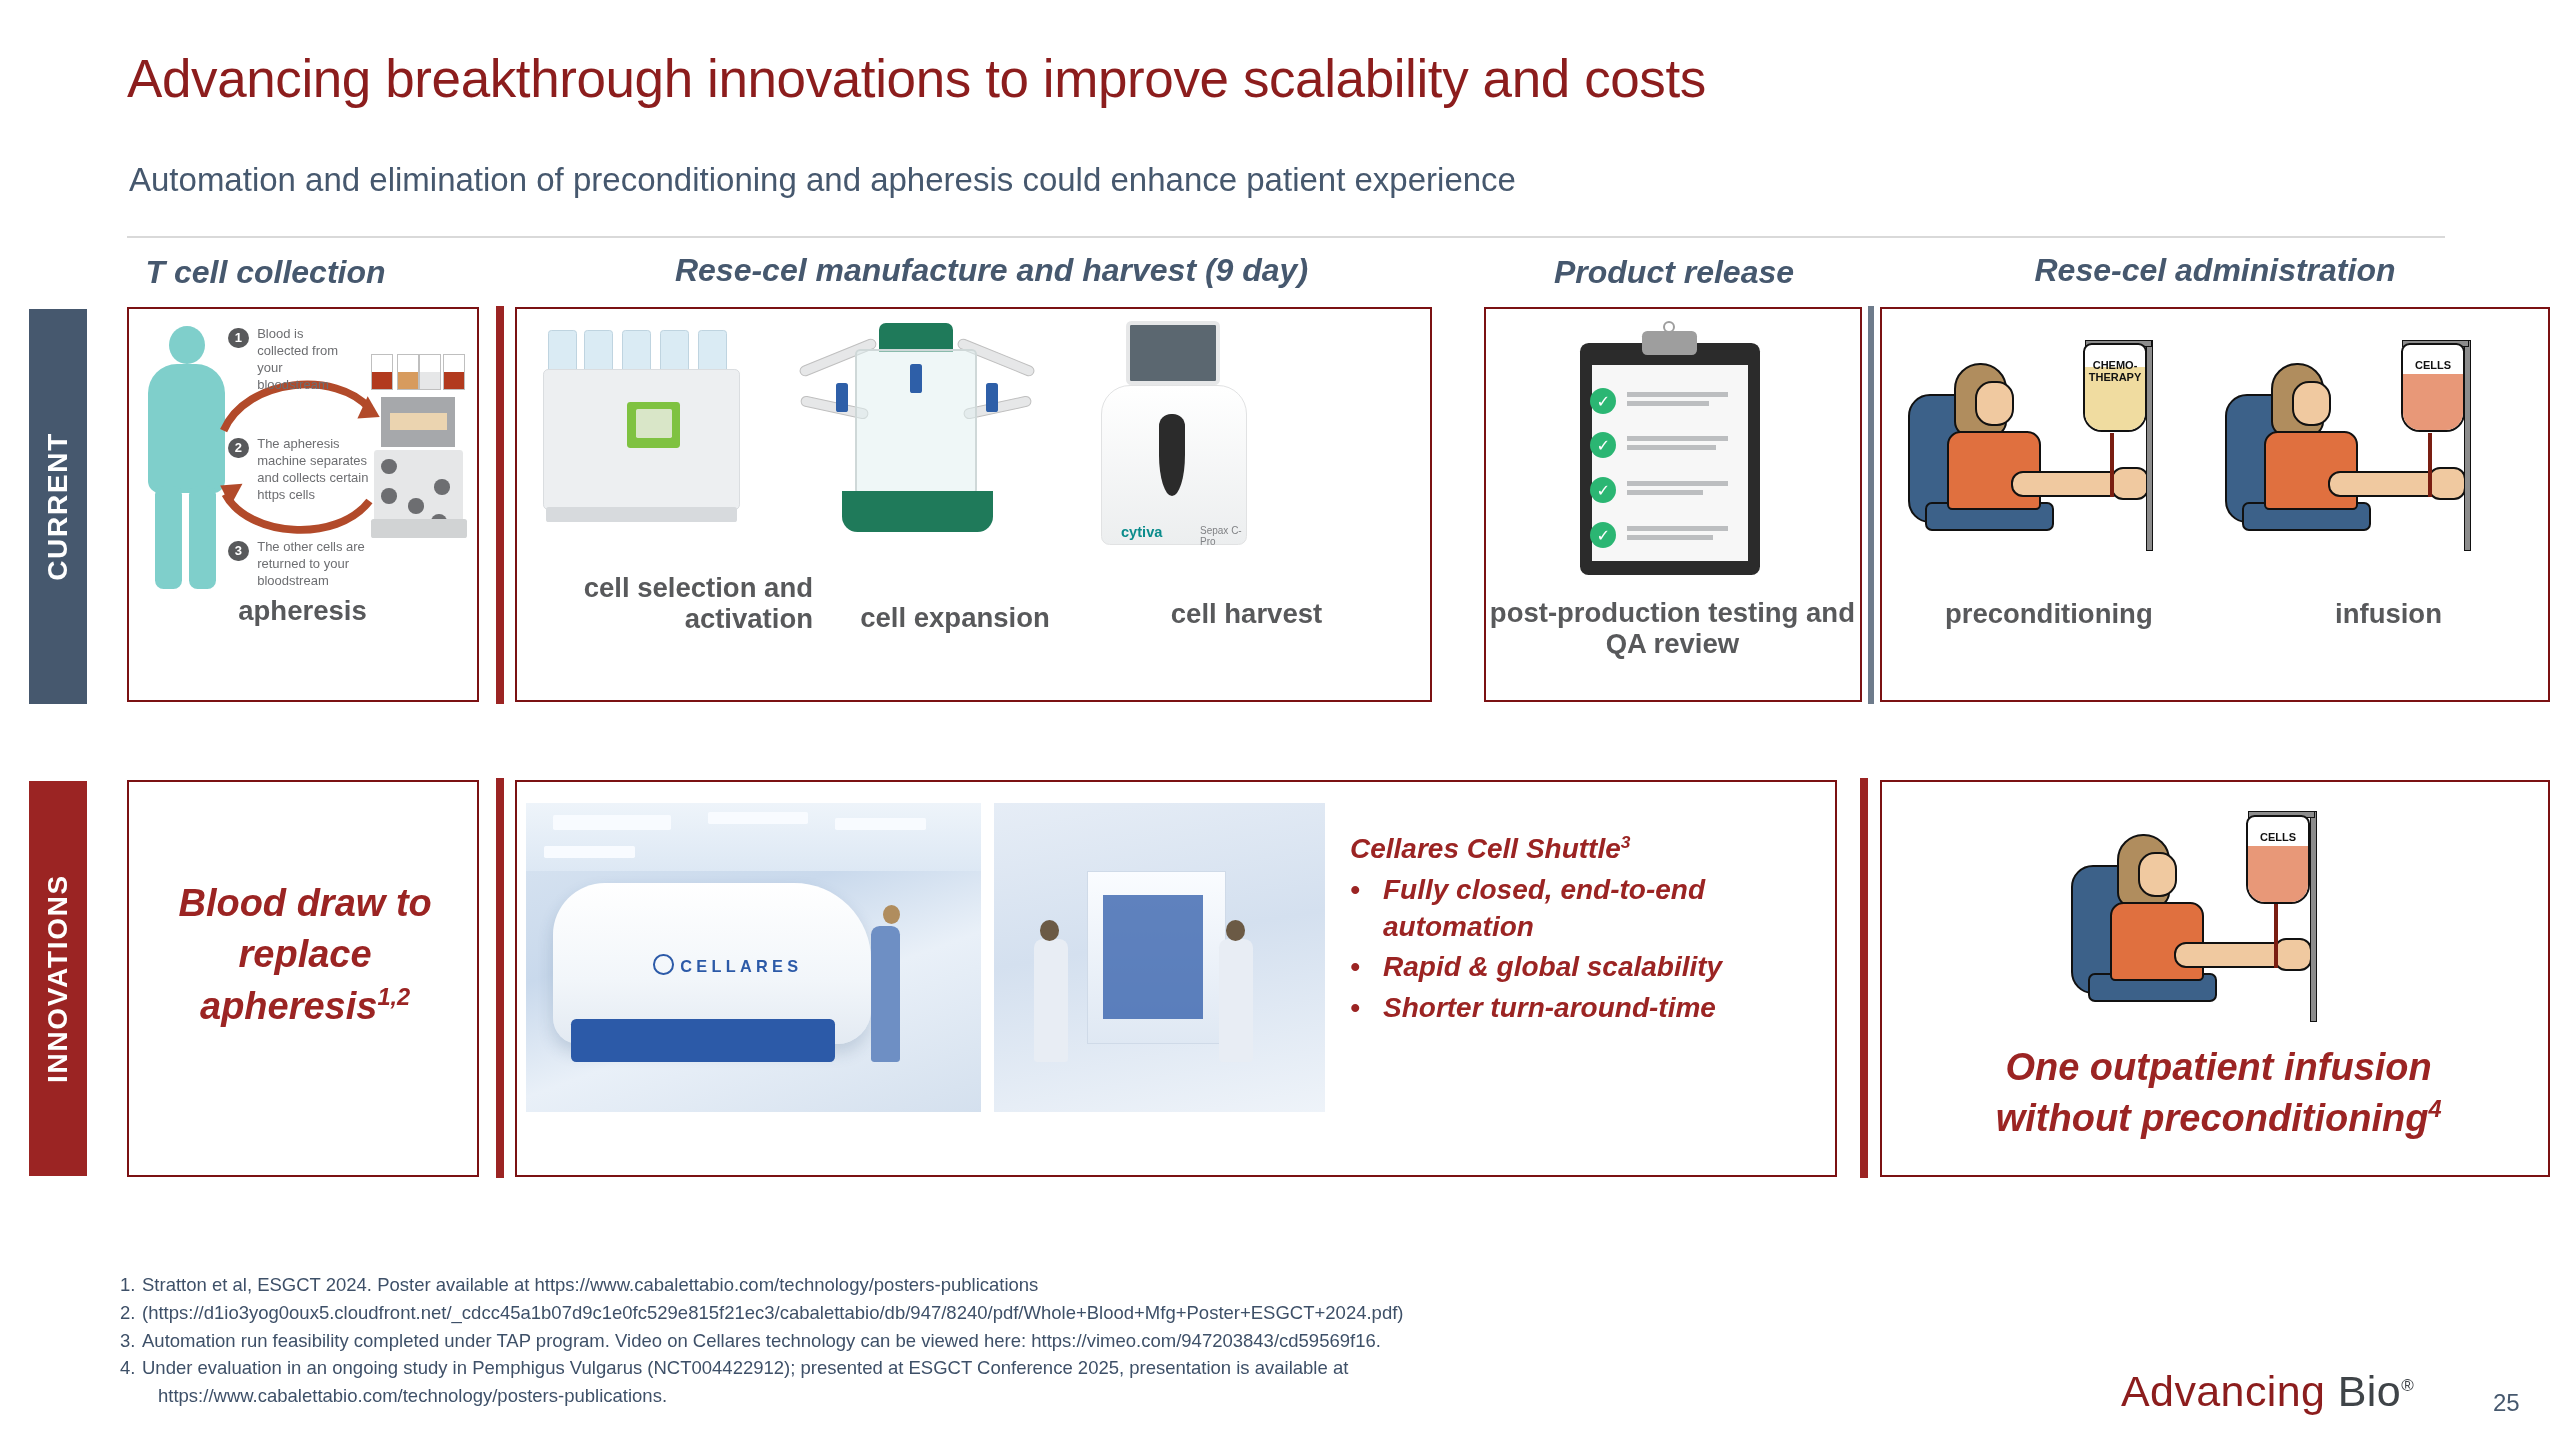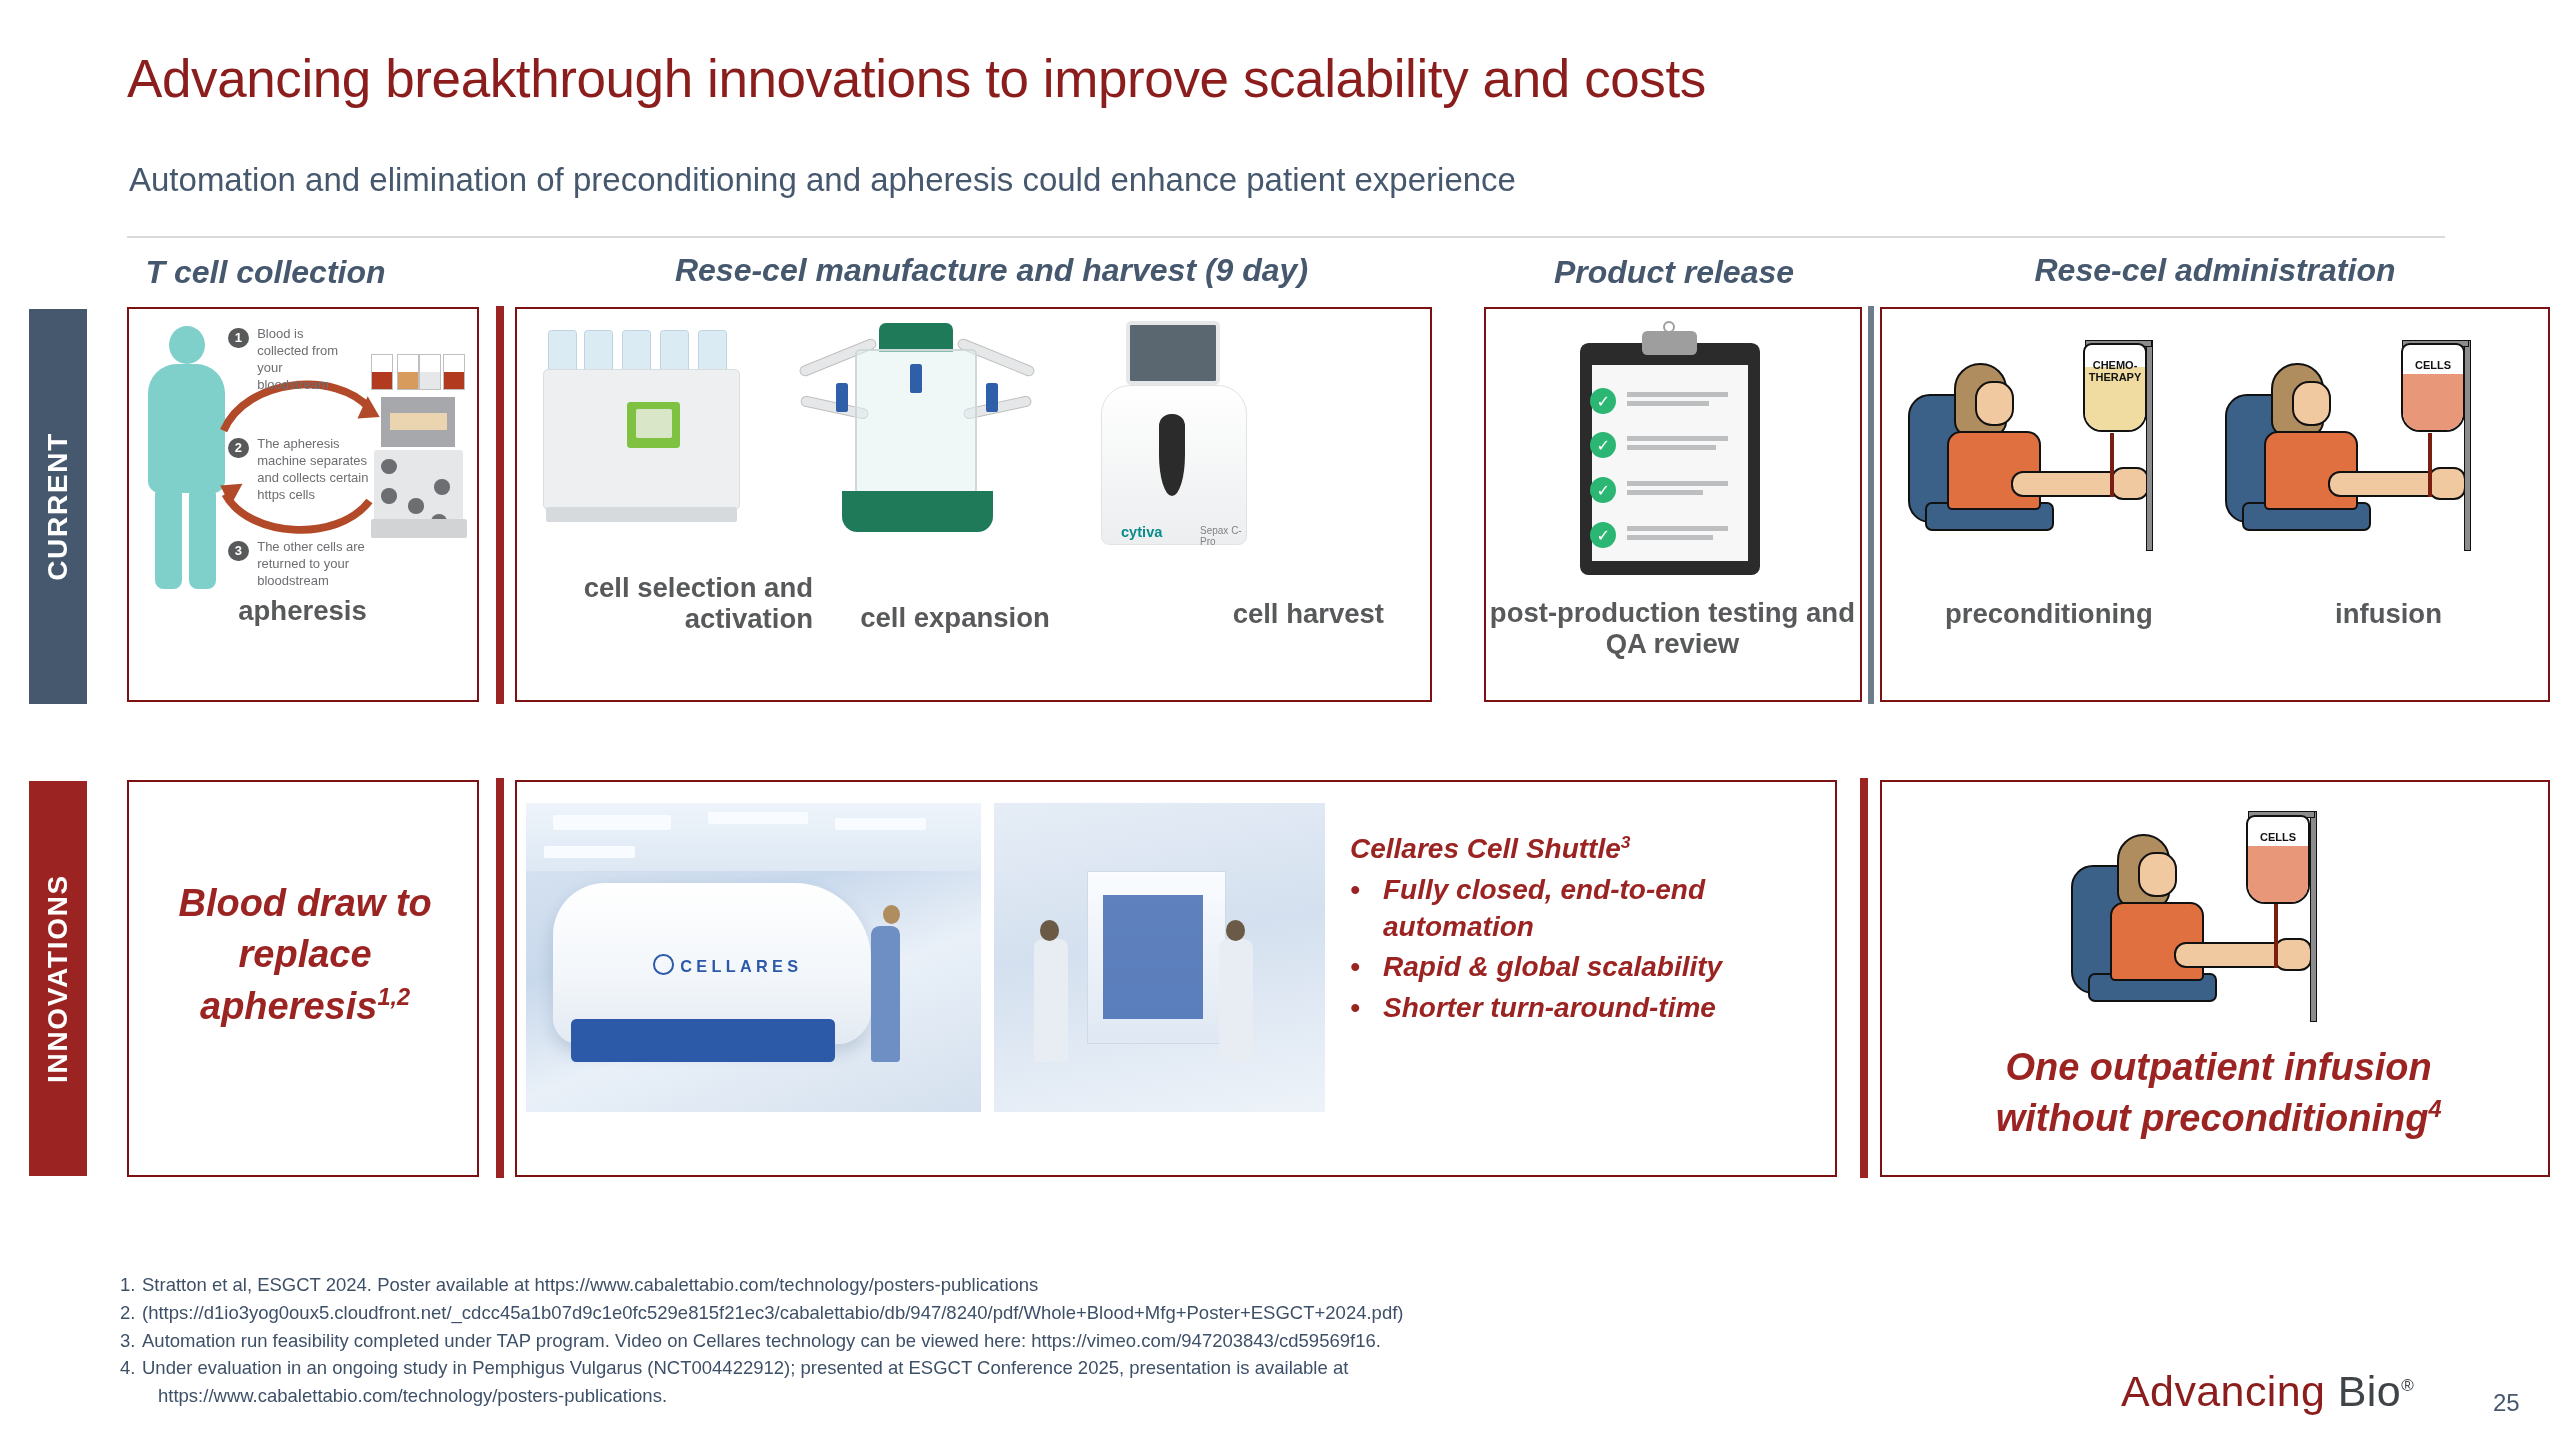--- a/index.html
+++ b/index.html
@@ -372,21 +372,21 @@
     <div class="harvester" style="left:575px; top:12px; width:163px; height:225px;">
       <div class="hv-screen"></div>
       <div class="hv-body"></div>
       <div class="hv-slot"></div>
       <div class="hv-logo">cytiva</div>
       <div class="hv-sub">Sepax C-Pro</div>
     </div>
 
     <div class="caption" style="left:13px; top:264px; width:283px;text-align:right;">cell selection and activation</div>
     <div class="caption" style="left:292px; top:294px; width:292px;">cell expansion</div>
-    <div class="caption" style="left:592px; top:290px; width:275px;text-align:right;">cell harvest</div>
+    <div class="caption" style="left:592px; top:290px; width:275px;">cell harvest</div>
   </div>
 
   <div class="panel" style="left:1484px; top:307px; width:378px; height:395px;">
     <div class="clip" style="left:94px; top:34px;">
       <div class="clipTop"></div>
         <div class="ring"></div>
       <div class="paper"></div>
       <div class="row" style="top:45px;">
         <div class="chk">✓</div>
         <div class="lines" style="width:110px;">

